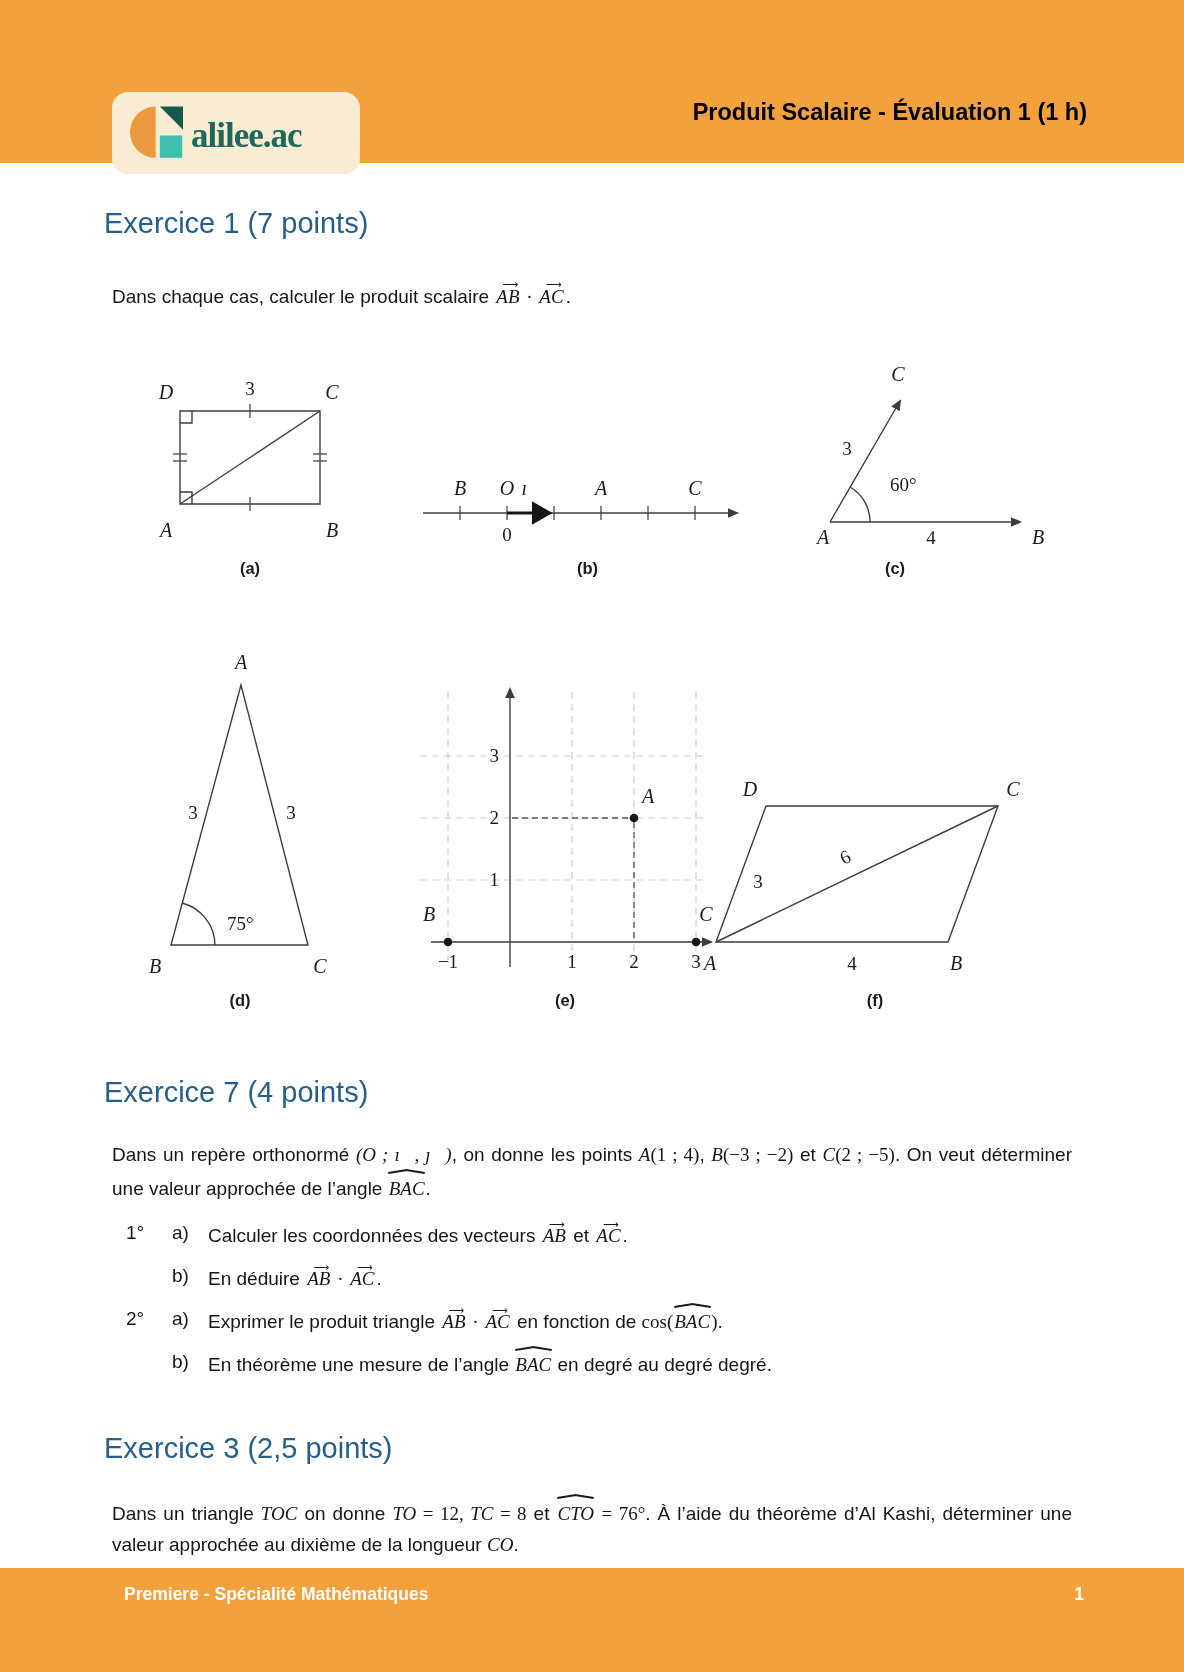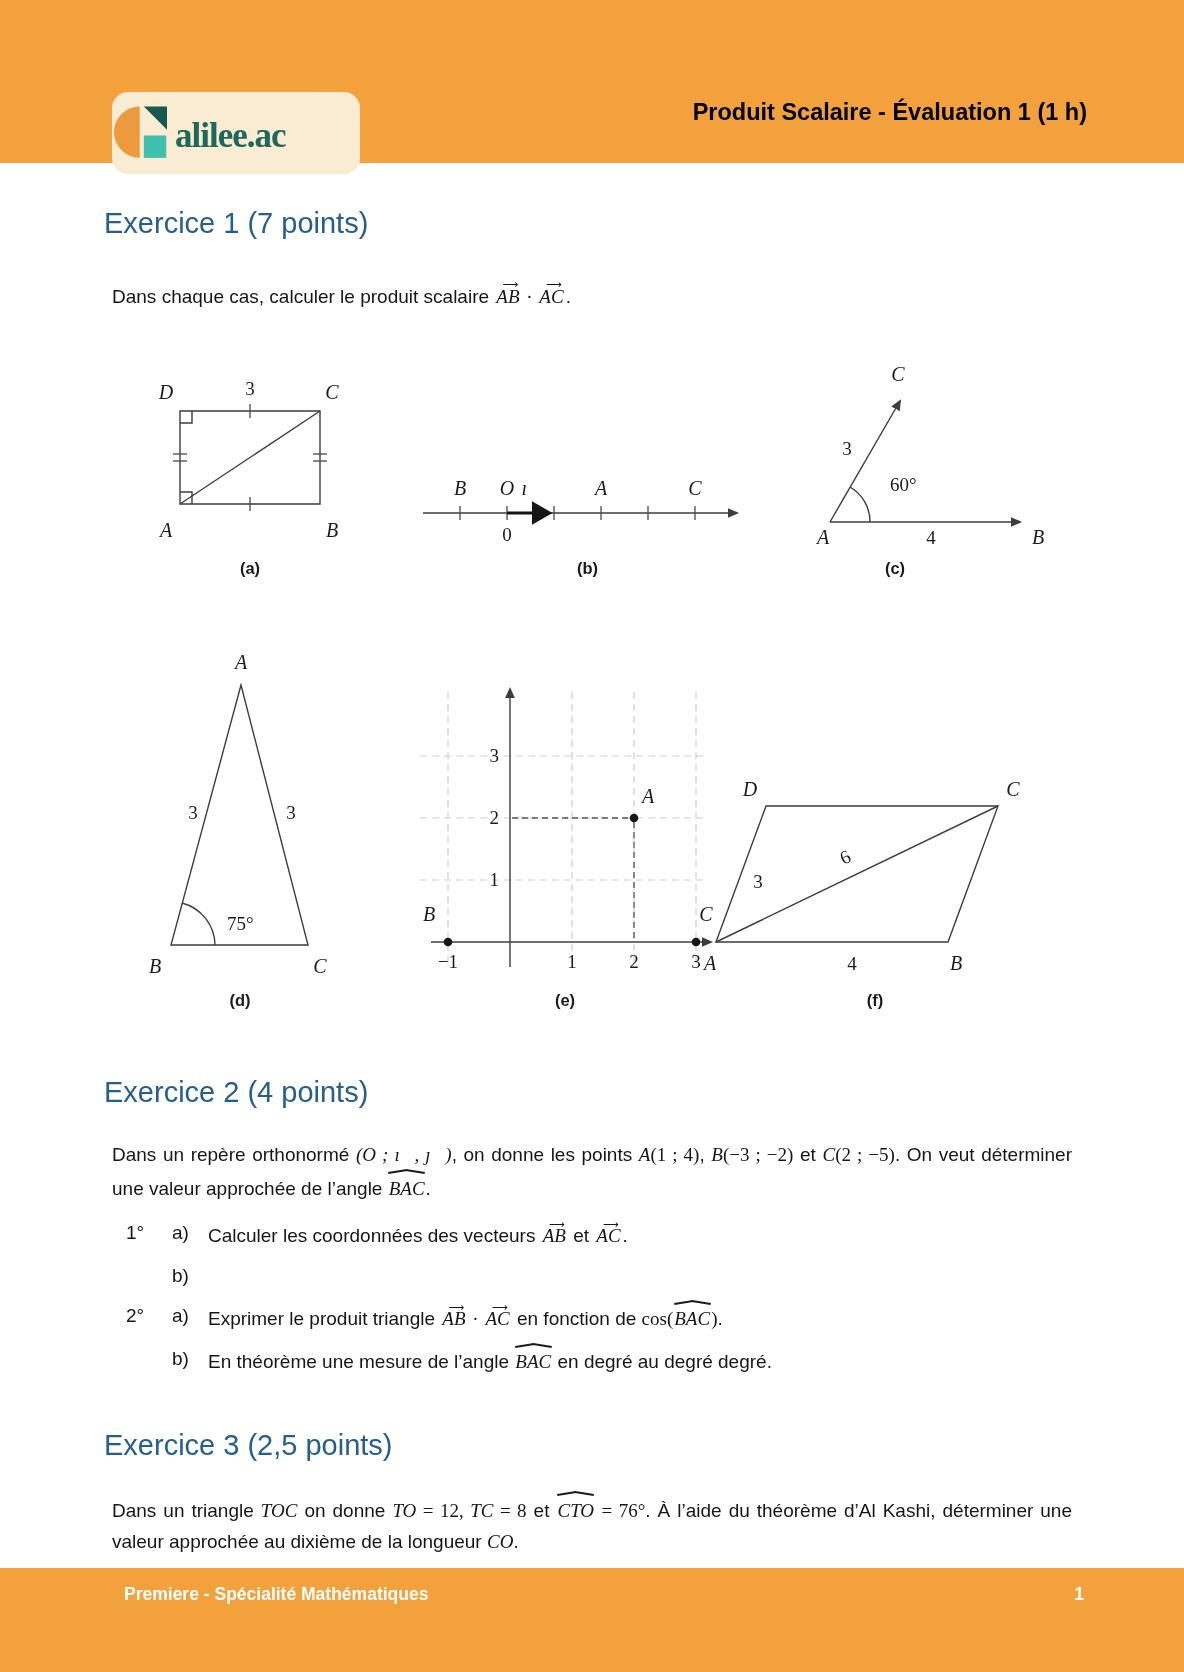--- a/index.html
+++ b/index.html
@@ -6,21 +6,21 @@
   body{
     width:1184px;height:1672px;position:relative;overflow:hidden;
     background:#ffffff;color:#161616;
     font-family:"Liberation Sans",sans-serif;
   }
   
   .page-header{height:163px;background:#F2A13C;position:relative;}
   .logo-box{
     position:absolute;left:112px;top:92px;width:248px;height:82px;
     background:#FAEBD3;border-radius:16px;
-    display:flex;align-items:center;padding-left:2px;box-sizing:border-box;
+    display:flex;align-items:center;padding-left:18px;box-sizing:border-box;
   }
   .logo-text{
     font-family:"Liberation Serif",serif;font-weight:600;
     font-size:35px;color:#1E685C;letter-spacing:-1px;margin-left:3px;margin-top:6px;
   }
   .header-title{
     position:absolute;top:99px;right:97px;color:#000000;
     font-size:23.5px;font-weight:bold;
   }
   
@@ -249,33 +249,34 @@
           <text class="sl" x="10" y="204" text-anchor="middle">A</text>
           <text class="sn" x="152" y="204" text-anchor="middle">4</text>
           <text class="sl" x="256" y="204" text-anchor="middle">B</text>
         </svg>
         <div class="fig-caption">(f)</div>
       </div>
     </div>
   </section>
 
   <section style="margin-top:66px;">
-    <h2 class="ex-heading">Exercice 2 (4 points)</h2>
+    <h2 class="ex-heading">Exercice 7 (4 points)</h2>
 
     <p class="body-text just mt30"><span>Dans un repère orthonormé </span><span class="math">(O ; ı⃗, ȷ⃗)</span><span>, on donne les points </span><span class="math">A</span><span class="mathup">(1 ; 4)</span><span>, </span><span class="math">B</span><span class="mathup">(−3 ; −2)</span><span> et </span><span class="math">C</span><span class="mathup">(2 ; −5)</span><span>. On veut déterminer une valeur approchée de l’angle </span><span class="hat">BAC</span><span>.</span></p>
 
     <div class="q-block">
       <div class="q-row">
         <span>1°</span>
         <span>a)</span>
         <span><span>Calculer les coordonnées des vecteurs </span><span class="vec">AB</span><span> et </span><span class="vec">AC</span><span>.</span></span>
       </div>
       <div class="q-row">
         <span></span>
         <span>b)</span>
+        <span><span>En déduire </span><span class="vec">AB</span><span class="mathup"> · </span><span class="vec">AC</span><span>.</span></span>
       </div>
       <div class="q-row">
         <span>2°</span>
         <span>a)</span>
         <span><span>Exprimer le produit triangle </span><span class="vec">AB</span><span class="mathup"> · </span><span class="vec">AC</span><span> en fonction de </span><span class="mathup">cos(</span><span class="hat">BAC</span><span class="mathup">)</span><span>.</span></span>
       </div>
       <div class="q-row">
         <span></span>
         <span>b)</span>
         <span><span>En théorème une mesure de l’angle </span><span class="hat">BAC</span><span> en degré au degré degré.</span></span>

